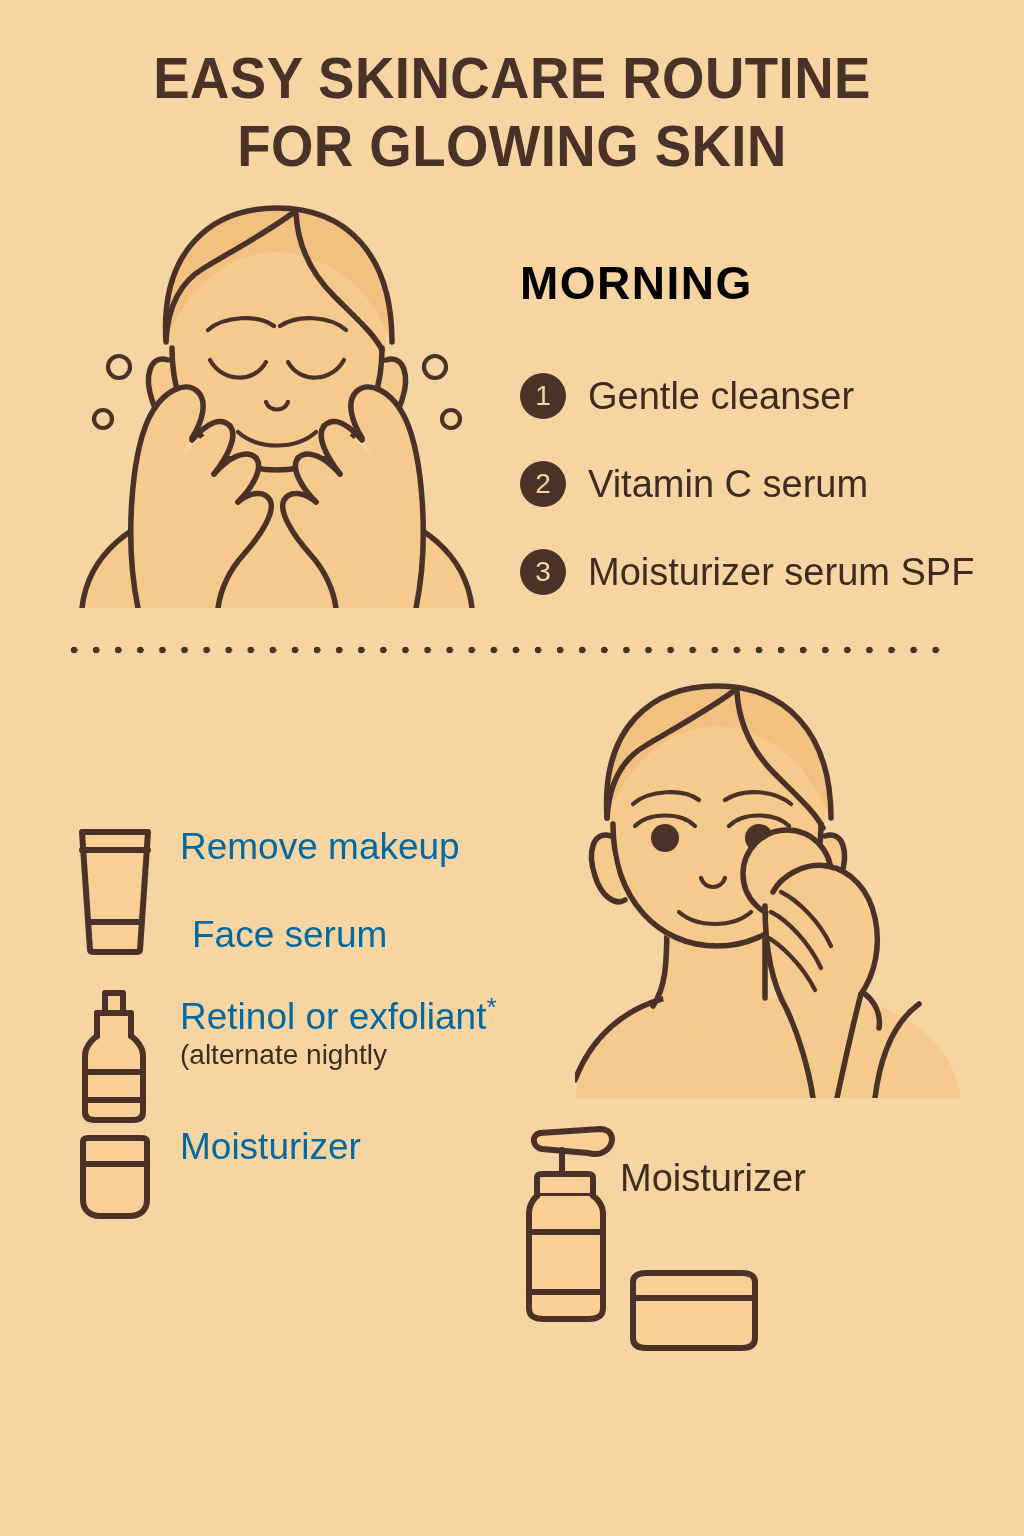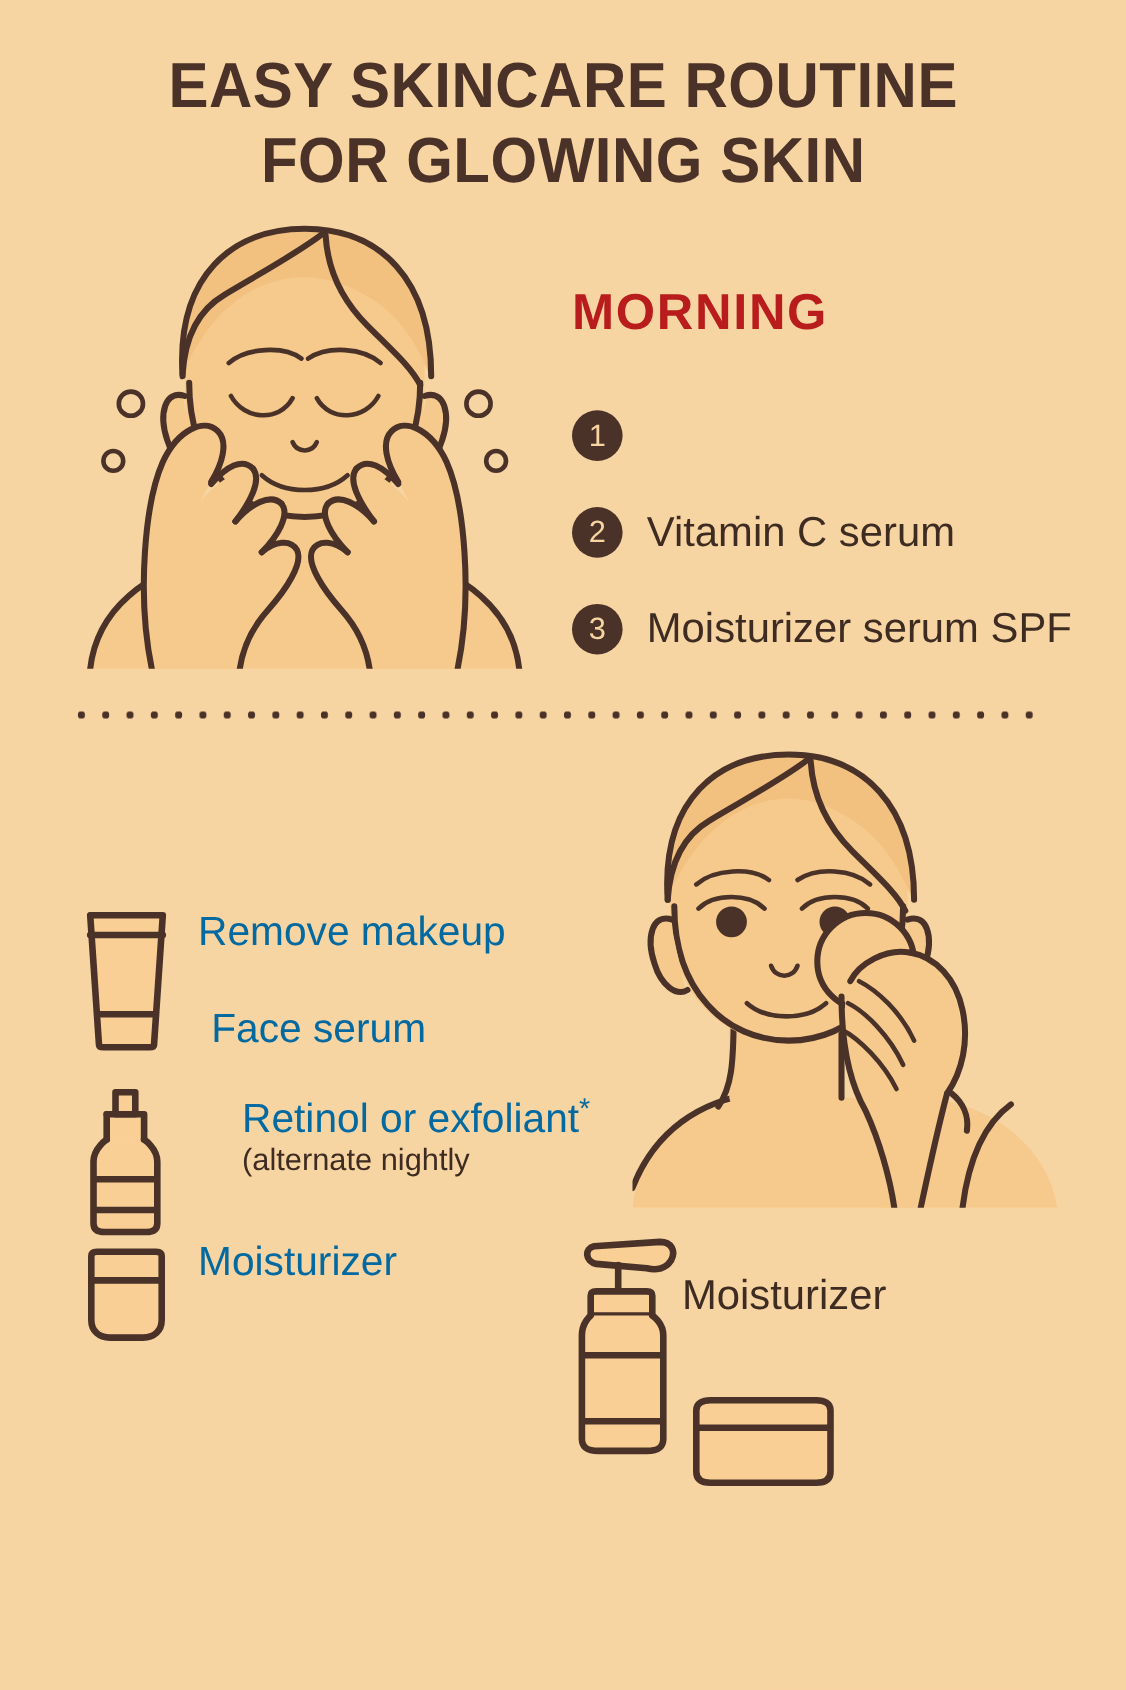--- a/index.html
+++ b/index.html
@@ -37,21 +37,21 @@
   }
   .title .ln { display: block; white-space: nowrap; }
 
   
   .heading {
     position: absolute;
     font-weight: bold;
     font-size: 46px;
     line-height: 50px;
     letter-spacing: 1.5px;
-    color: #b91c1c;
+    color: #000000;
   }
   #morning-heading { left: 520px; top: 258px; }
   #evening-heading { left: 142px; top: 733px; }
 
   
   #morning-list {
     position: absolute;
     left: 520px;
     top: 352px;
     width: 500px;
@@ -123,21 +123,21 @@
     font-size: 28px;
     line-height: 34px;
     color: #3E2B22;
     white-space: nowrap;
   }
   .e-label .star { font-size: 26px; vertical-align: super; }
 
   
   #e-row-0 { position: absolute; left: 0; top: 0; }
   #e-row-1 { position: absolute; left: 108px; top: 88px; }
-  #e-row-2 { position: absolute; left: 0; top: 160px; gap: 40px; }
+  #e-row-2 { position: absolute; left: 0; top: 160px; }
   #e-row-3 { position: absolute; left: 0; top: 300px; }
 
   
   #product-group {
     position: absolute;
     left: 518px;
     top: 1122px;
     width: 400px;
   }
   #pump-wrap { position: absolute; left: 0; top: 0; }
@@ -242,20 +242,21 @@
       <circle class="ink-thin" cx="373" cy="179" r="11"></circle>
       <circle class="ink-thin" cx="389" cy="231" r="9"></circle>
     </svg>
   </div>
 
   <div class="heading" id="morning-heading">MORNING</div>
 
   <div id="morning-list">
     <div class="m-item">
       <div class="num-badge">1</div>
+      <div class="m-label">Gentle cleanser</div>
     </div>
     <div class="m-item">
       <div class="num-badge">2</div>
       <div class="m-label">Vitamin C serum</div>
     </div>
     <div class="m-item">
       <div class="num-badge">3</div>
       <div class="m-label">Moisturizer serum SPF</div>
     </div>
   </div>

